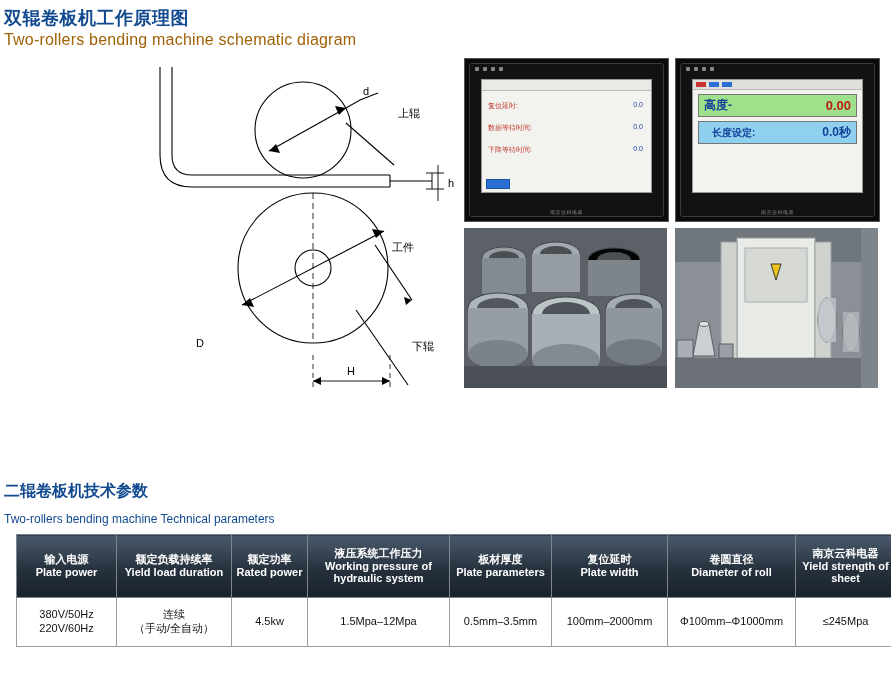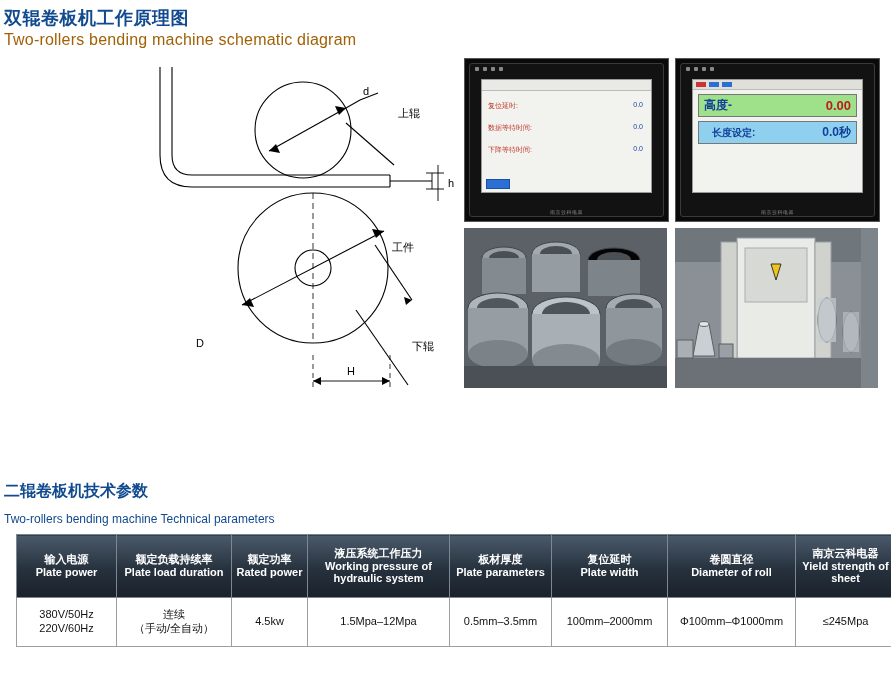--- a/index.html
+++ b/index.html
@@ -294,21 +294,21 @@
       <col style="width:100px">
   </colgroup>
   <thead>
     <tr>
       <th>
         <span class="cn">输入电源</span>
         <span class="en">Plate power</span>
       </th>
       <th>
         <span class="cn">额定负载持续率</span>
-        <span class="en">Plate load duration</span>
+        <span class="en">Yield load duration</span>
       </th>
       <th>
         <span class="cn">额定功率</span>
         <span class="en">Rated power</span>
       </th>
       <th>
         <span class="cn">液压系统工作压力</span>
         <span class="en">Working pressure of hydraulic system</span>
       </th>
       <th>

